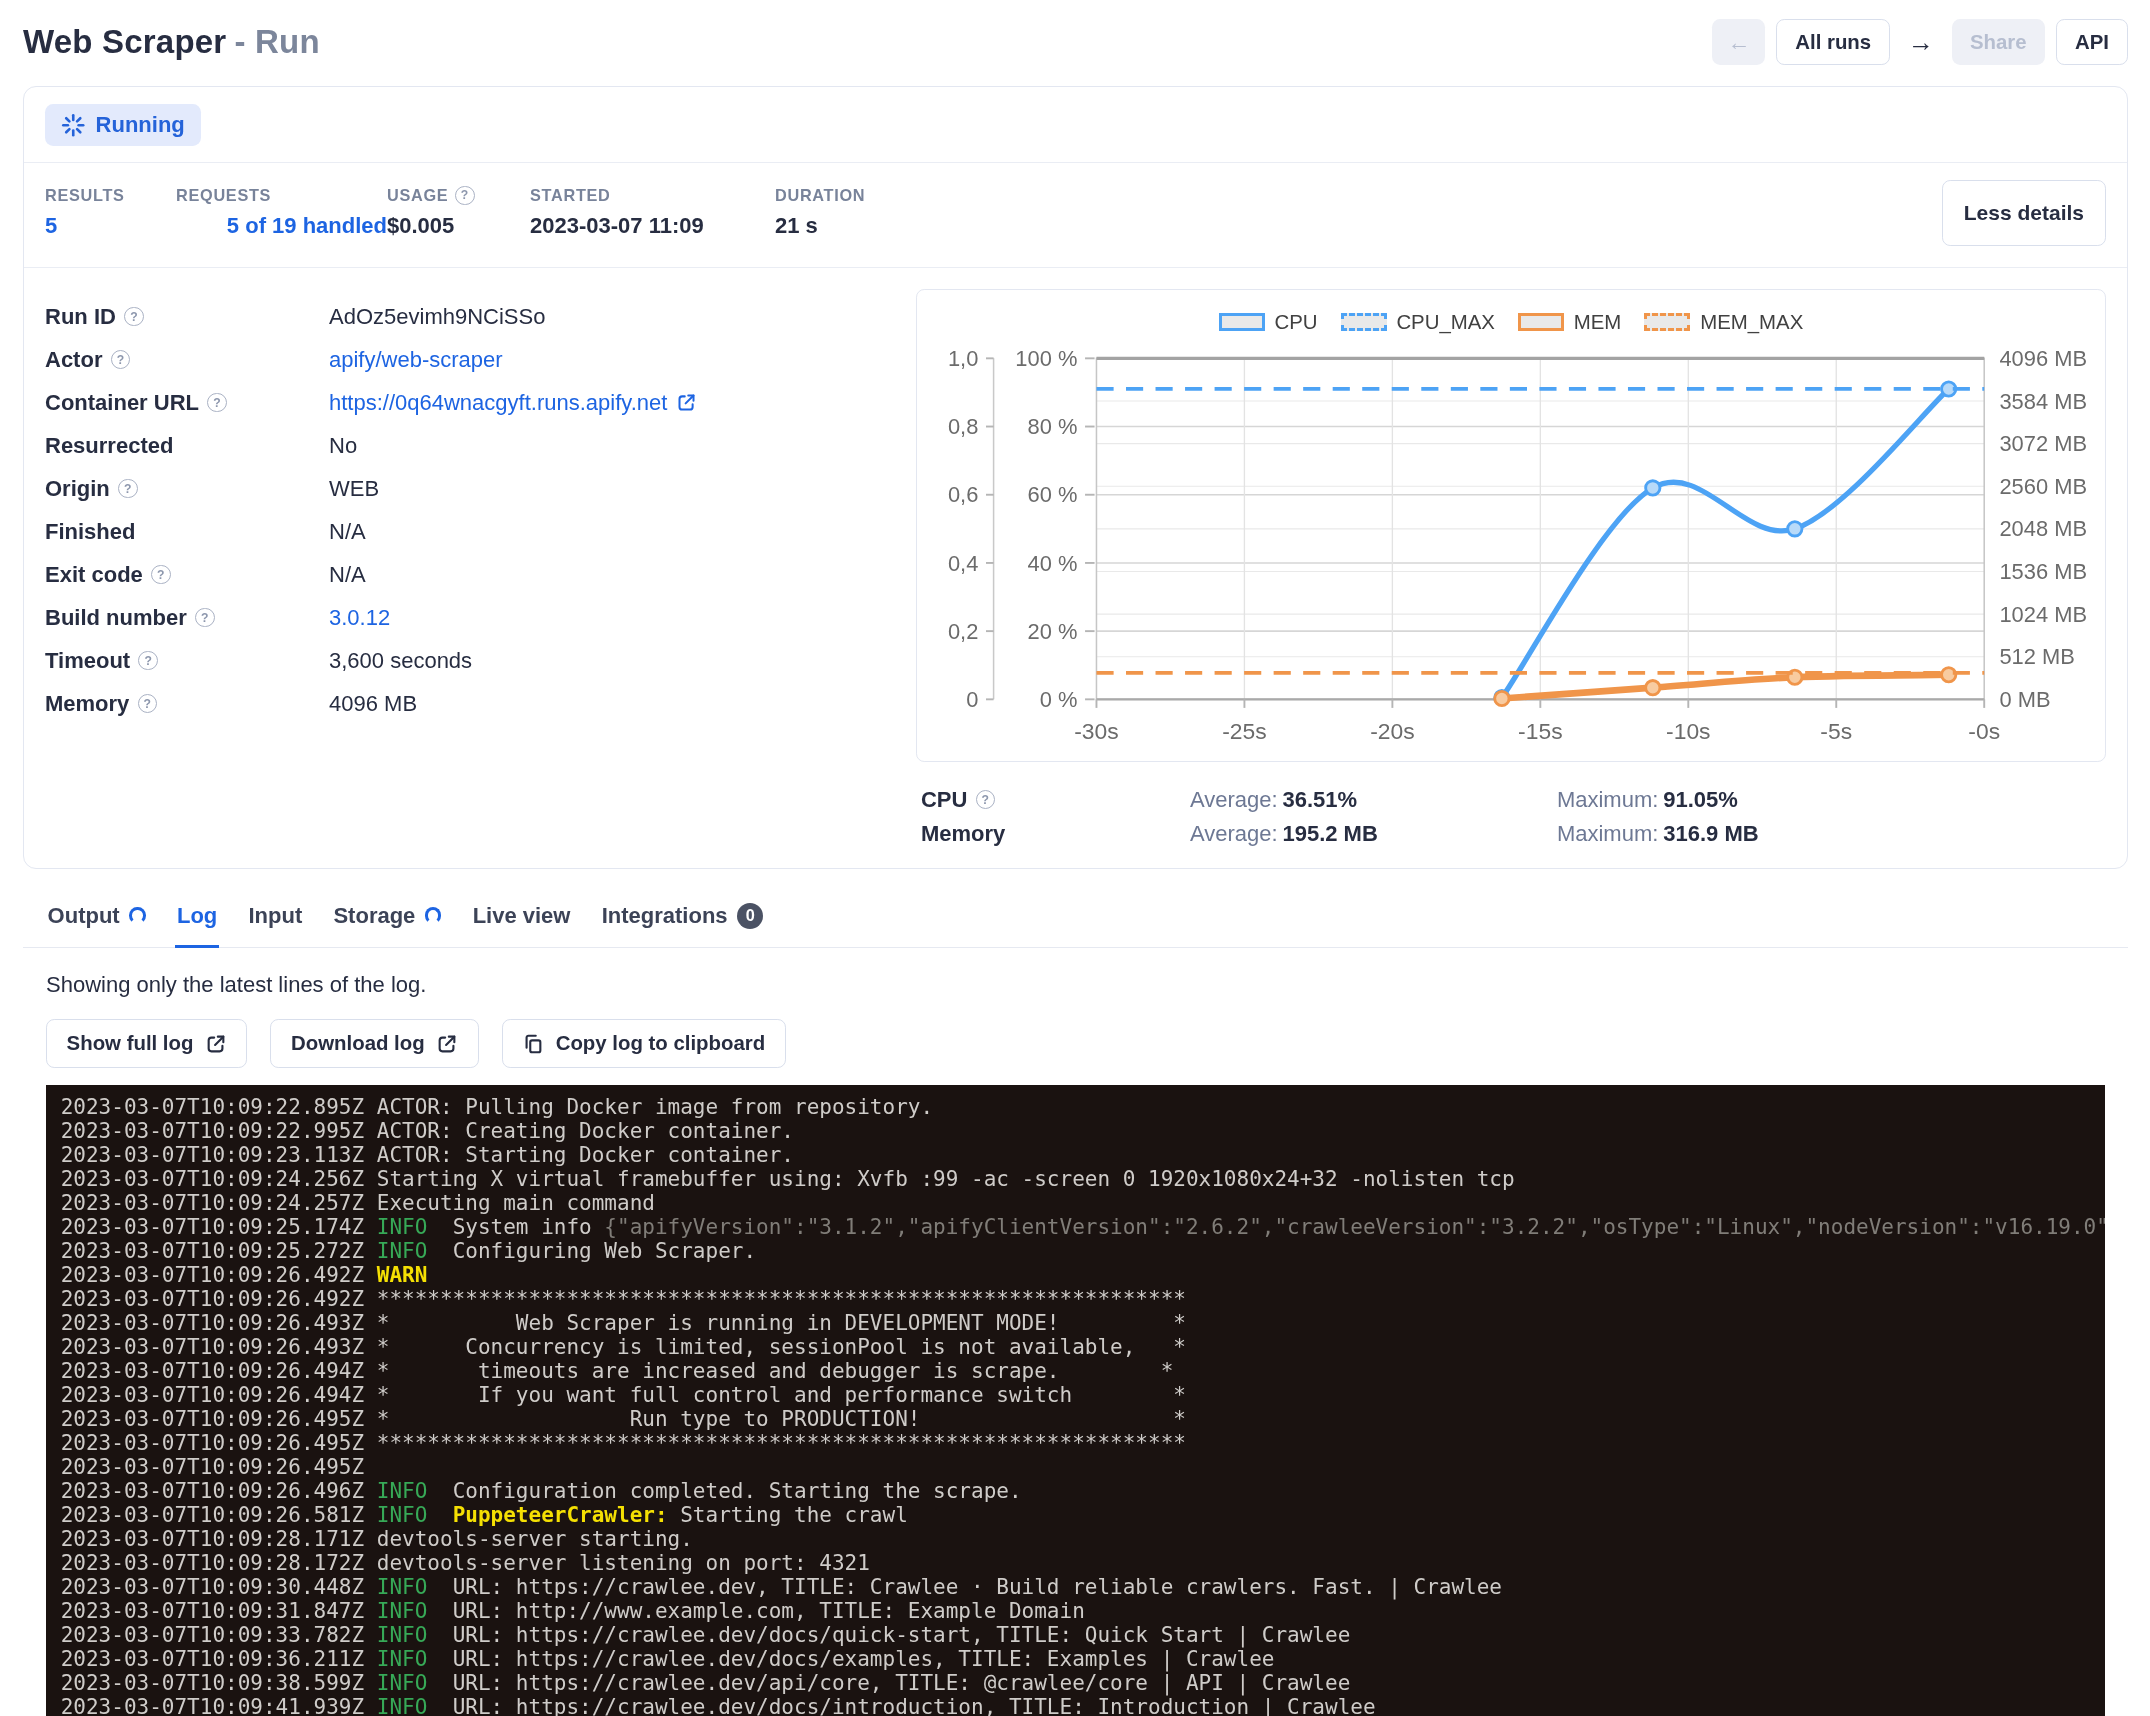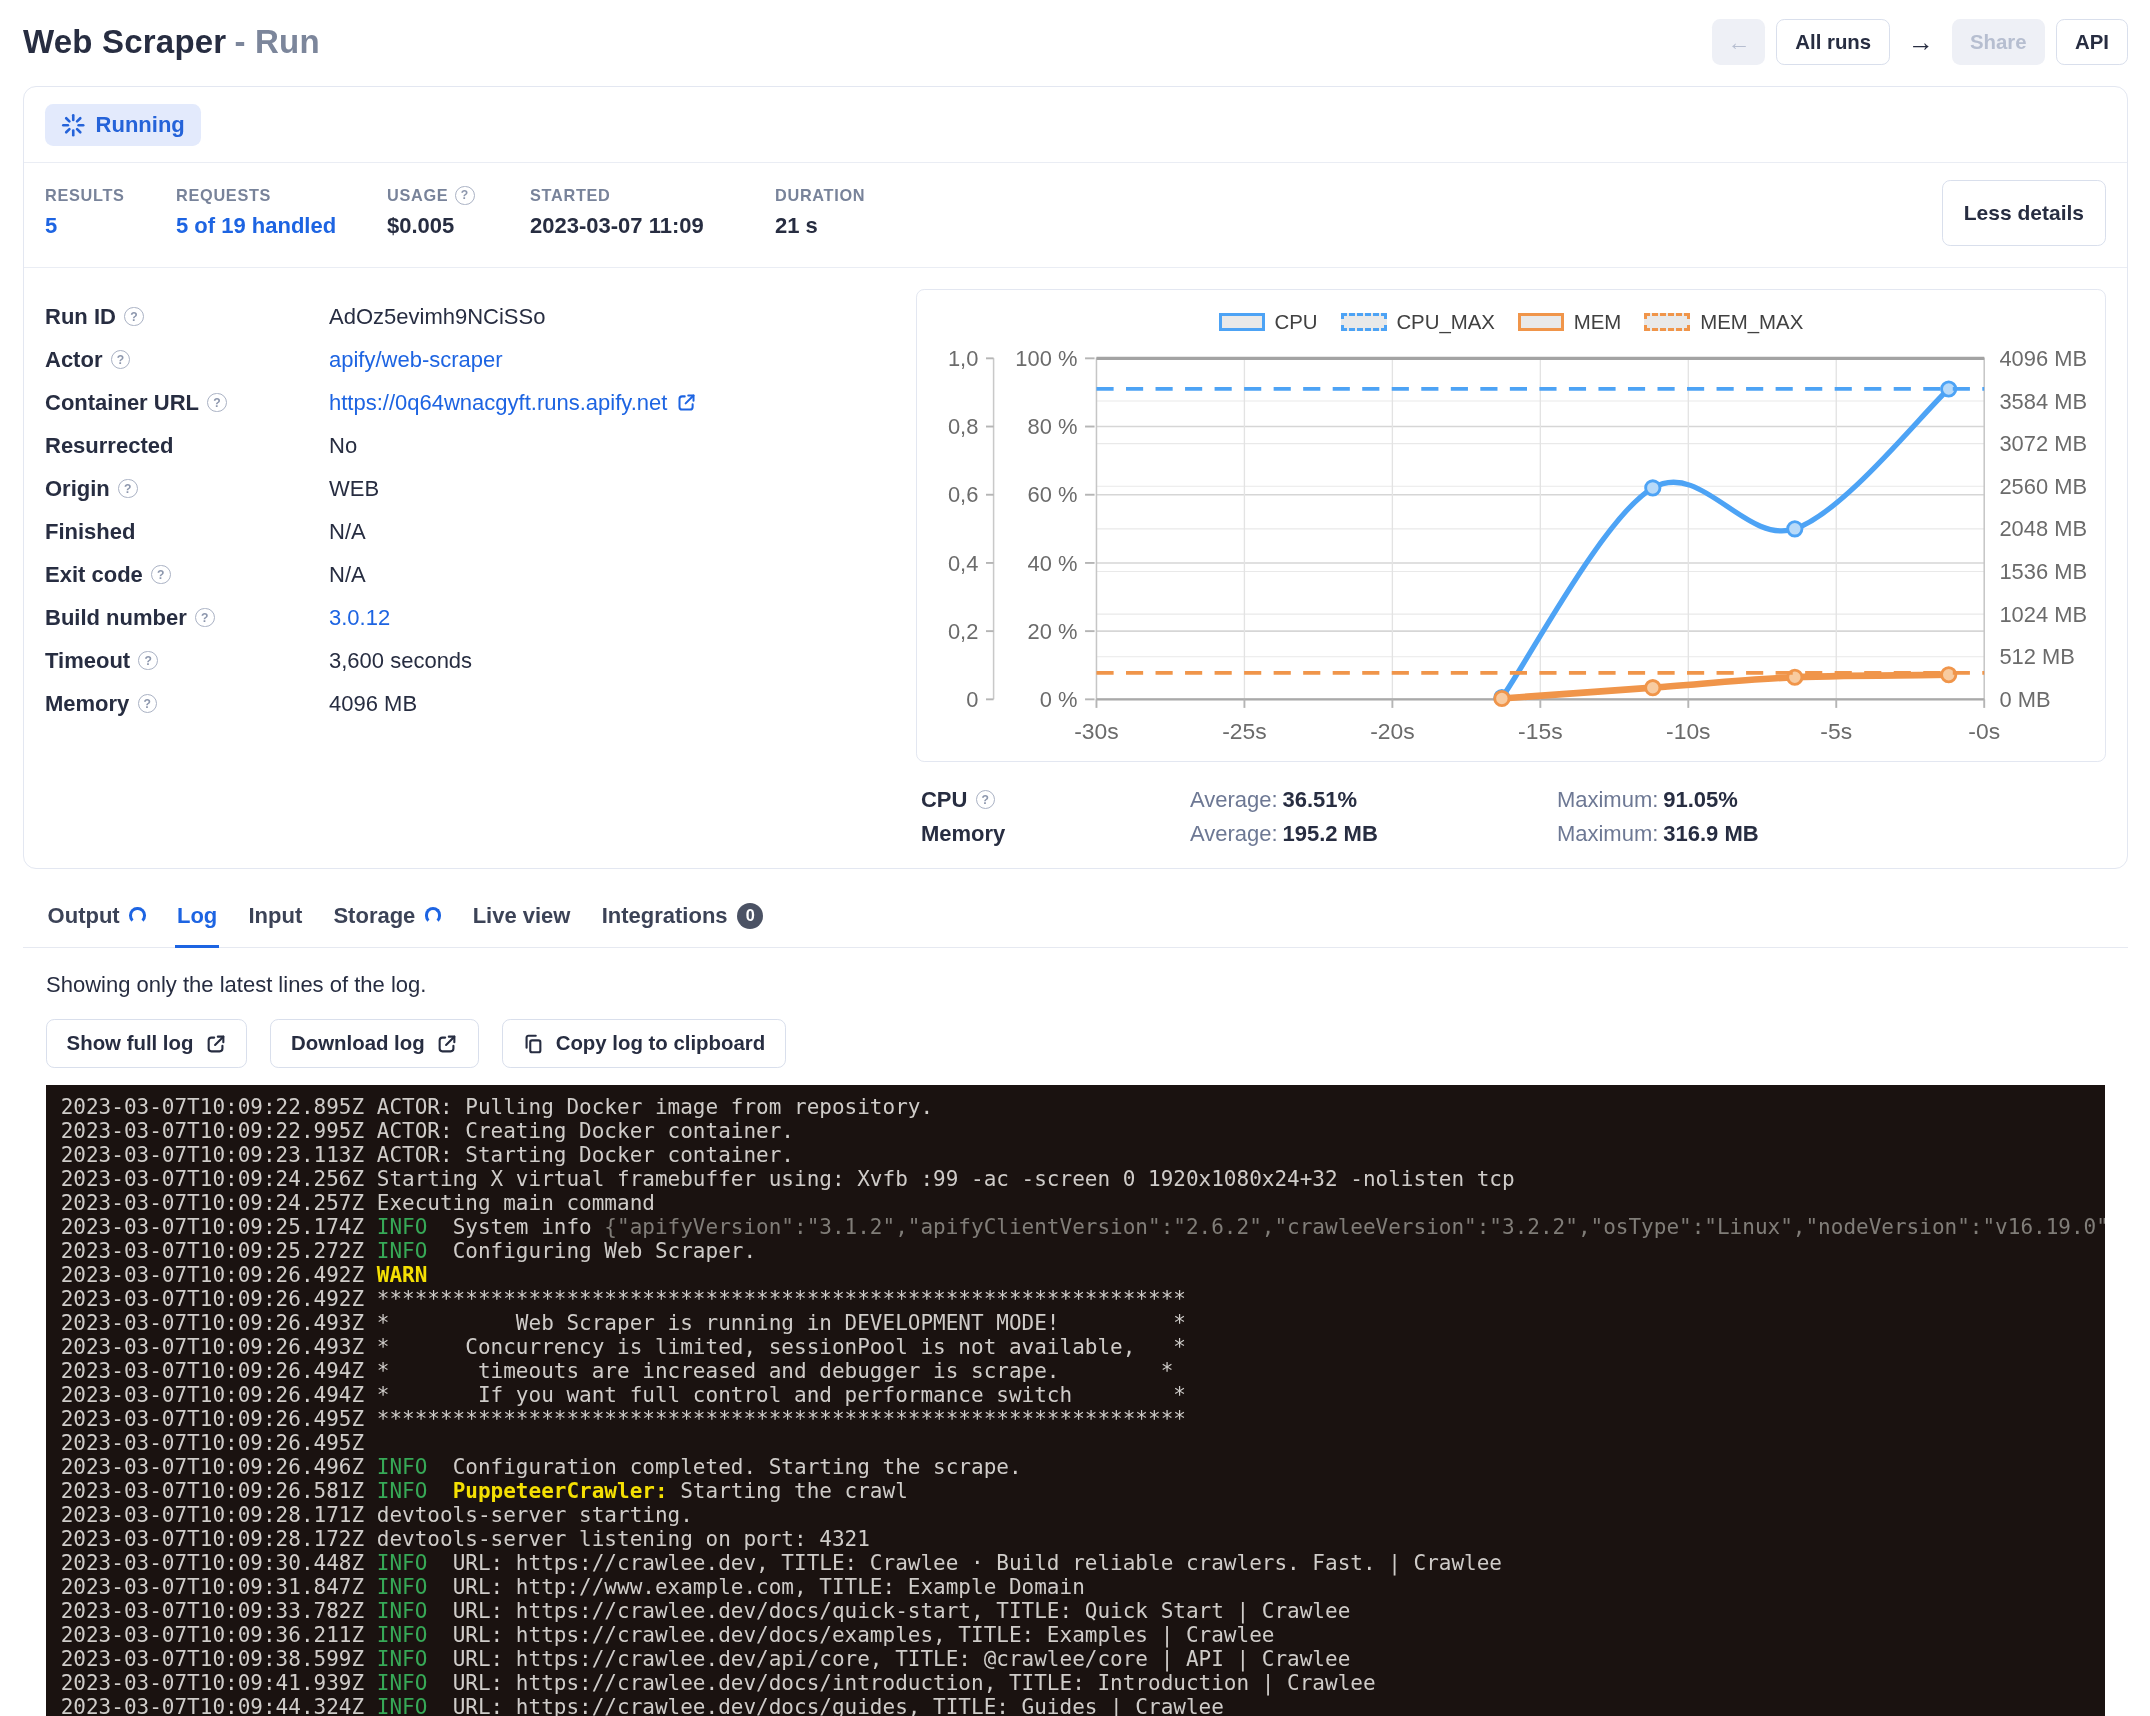--- a/index.html
+++ b/index.html
@@ -143,21 +143,21 @@
 
     <div class="card-sep"></div>
 
     <div class="stats-row" id="stats-row">
       <div class="stat" style="width: 131px;">
           <div class="stat-label">
             <span>RESULTS</span>
           </div>
           <div class="stat-value link">5</div>
         </div>
-        <div class="stat" style="width: 211px;">
+        <div class="stat" style="width: 211px; text-align: right;">
           <div class="stat-label">
             <span>REQUESTS</span>
           </div>
           <div class="stat-value link">5 of 19 handled</div>
         </div>
         <div class="stat" style="width: 143px;">
           <div class="stat-label">
             <span>USAGE</span>
             <span class="help">?</span>
           </div>
@@ -453,20 +453,21 @@
         <div class="log-line"><span>2023-03-07T10:09:24.256Z </span><span>Starting X virtual framebuffer using: Xvfb :99 -ac -screen 0 1920x1080x24+32 -nolisten tcp</span></div>
         <div class="log-line"><span>2023-03-07T10:09:24.257Z </span><span>Executing main command</span></div>
         <div class="log-line"><span>2023-03-07T10:09:25.174Z </span><span class="lv-INFO">INFO</span>  <span>System info </span><span class="dim">{"apifyVersion":"3.1.2","apifyClientVersion":"2.6.2","crawleeVersion":"3.2.2","osType":"Linux","nodeVersion":"v16.19.0"}</span></div>
         <div class="log-line"><span>2023-03-07T10:09:25.272Z </span><span class="lv-INFO">INFO</span>  <span>Configuring Web Scraper.</span></div>
         <div class="log-line"><span>2023-03-07T10:09:26.492Z </span><span class="lv-WARN">WARN</span>  </div>
         <div class="log-line"><span>2023-03-07T10:09:26.492Z </span><span>****************************************************************</span></div>
         <div class="log-line"><span>2023-03-07T10:09:26.493Z </span><span>*          Web Scraper is running in DEVELOPMENT MODE!         *</span></div>
         <div class="log-line"><span>2023-03-07T10:09:26.493Z </span><span>*      Concurrency is limited, sessionPool is not available,   *</span></div>
         <div class="log-line"><span>2023-03-07T10:09:26.494Z </span><span>*       timeouts are increased and debugger is scrape.        *</span></div>
         <div class="log-line"><span>2023-03-07T10:09:26.494Z </span><span>*       If you want full control and performance switch        *</span></div>
+        <div class="log-line"><span>2023-03-07T10:09:26.495Z </span><span>*                   Run type to PRODUCTION!                    *</span></div>
         <div class="log-line"><span>2023-03-07T10:09:26.495Z </span><span>****************************************************************</span></div>
         <div class="log-line"><span>2023-03-07T10:09:26.495Z </span></div>
         <div class="log-line"><span>2023-03-07T10:09:26.496Z </span><span class="lv-INFO">INFO</span>  <span>Configuration completed. Starting the scrape.</span></div>
         <div class="log-line"><span>2023-03-07T10:09:26.581Z </span><span class="lv-INFO">INFO</span>  <span class="hl">PuppeteerCrawler:</span><span> Starting the crawl</span></div>
         <div class="log-line"><span>2023-03-07T10:09:28.171Z </span><span>devtools-server starting.</span></div>
         <div class="log-line"><span>2023-03-07T10:09:28.172Z </span><span>devtools-server listening on port: 4321</span></div>
         <div class="log-line"><span>2023-03-07T10:09:30.448Z </span><span class="lv-INFO">INFO</span>  <span>URL: https://crawlee.dev, TITLE: Crawlee · Build reliable crawlers. Fast. | Crawlee</span></div>
         <div class="log-line"><span>2023-03-07T10:09:31.847Z </span><span class="lv-INFO">INFO</span>  <span>URL: http://www.example.com, TITLE: Example Domain</span></div>
         <div class="log-line"><span>2023-03-07T10:09:33.782Z </span><span class="lv-INFO">INFO</span>  <span>URL: https://crawlee.dev/docs/quick-start, TITLE: Quick Start | Crawlee</span></div>
         <div class="log-line"><span>2023-03-07T10:09:36.211Z </span><span class="lv-INFO">INFO</span>  <span>URL: https://crawlee.dev/docs/examples, TITLE: Examples | Crawlee</span></div>

